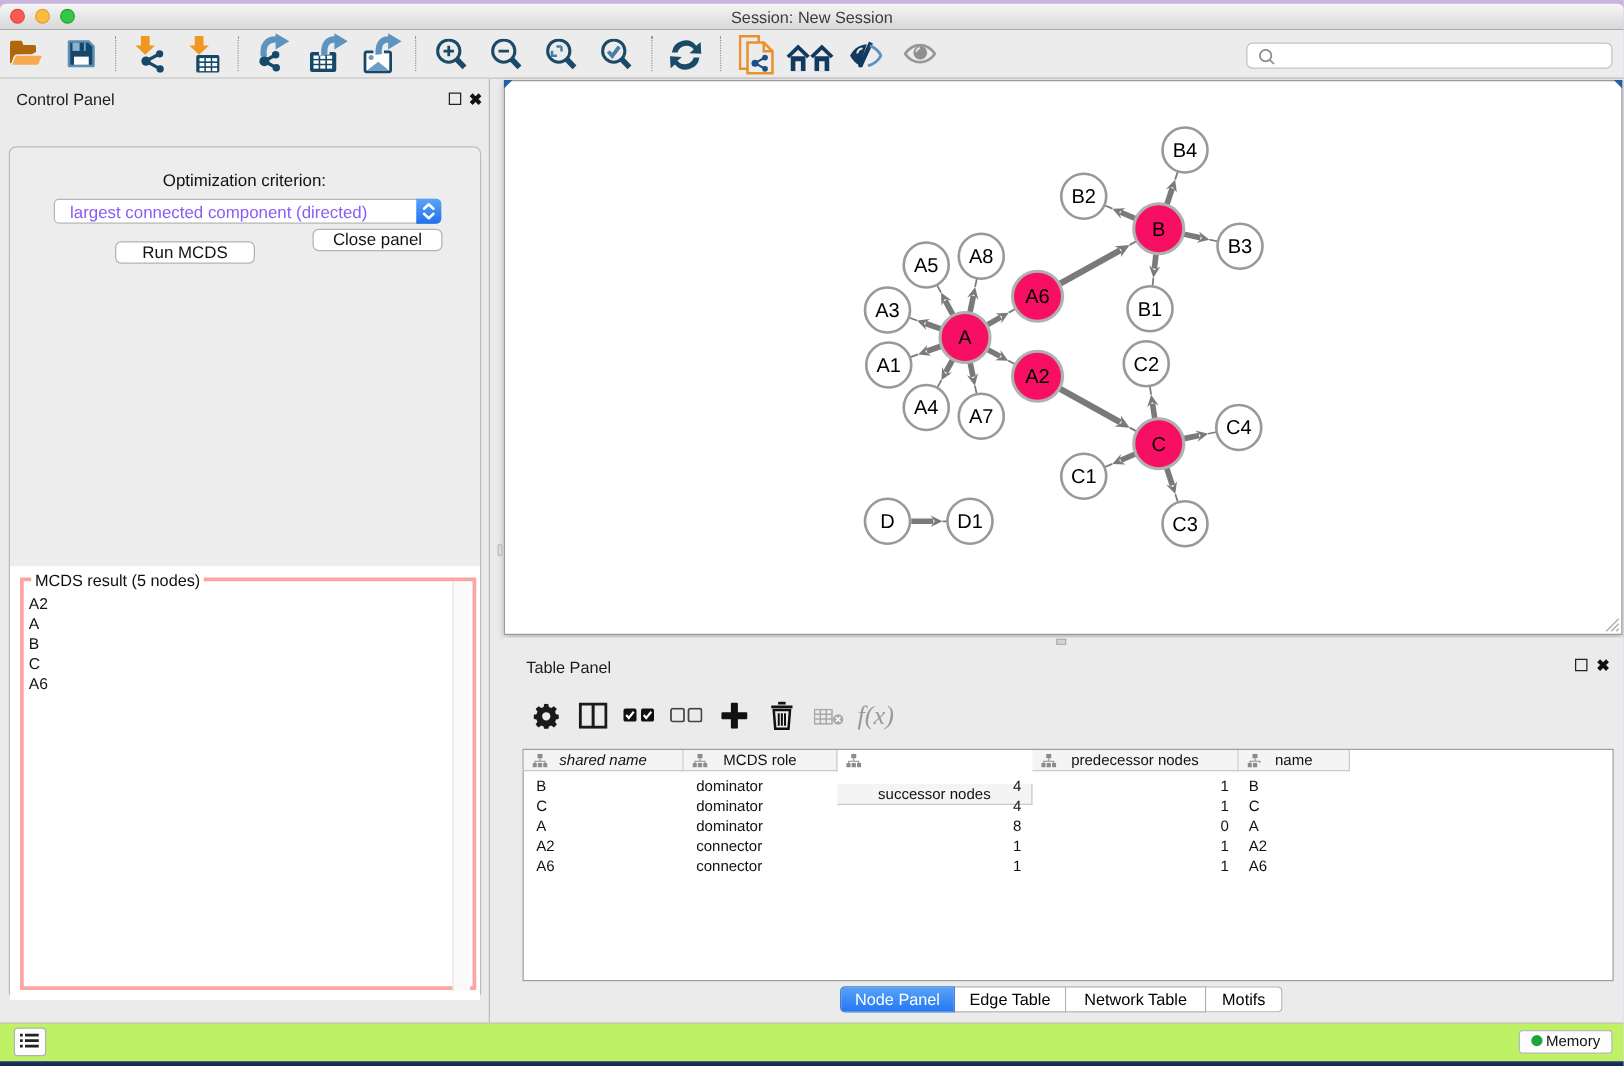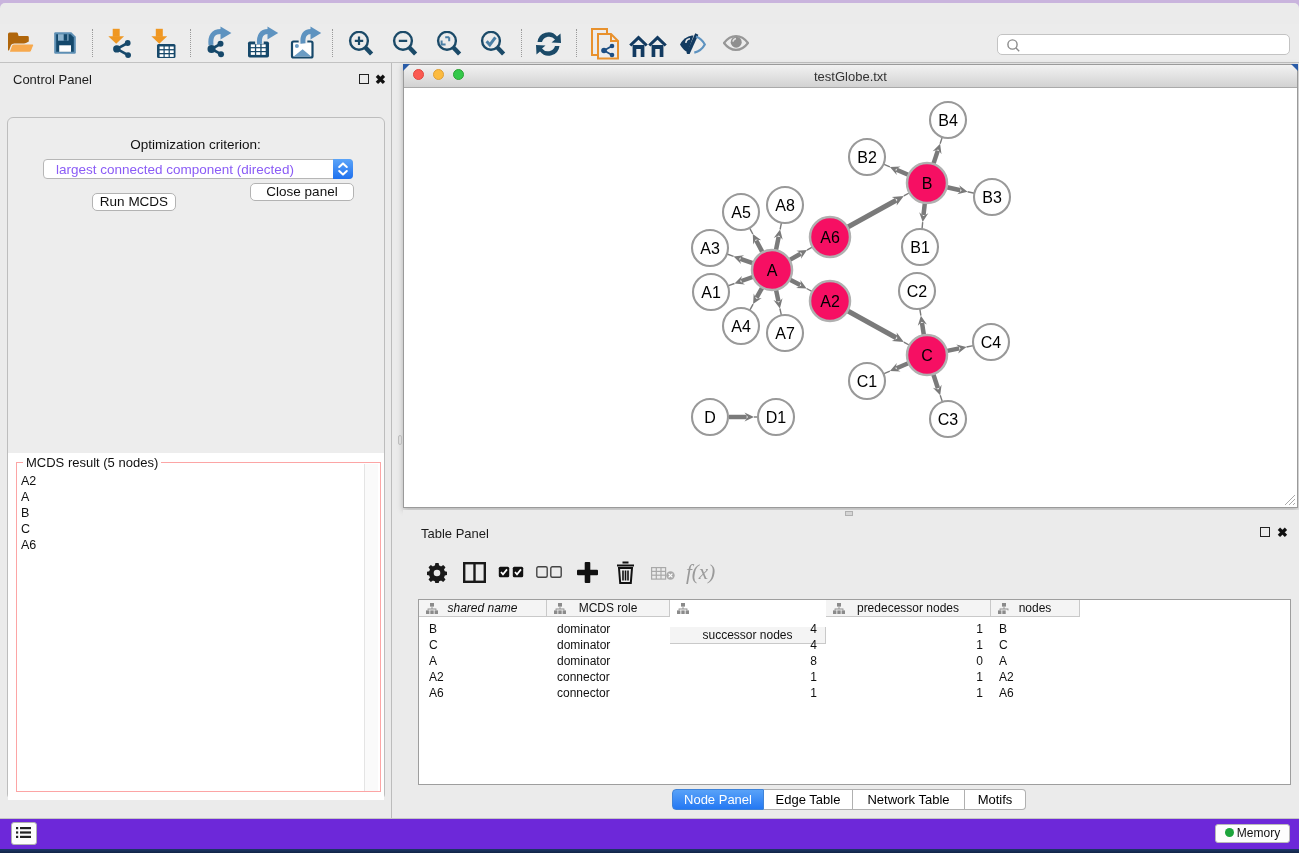--- a/index.html
+++ b/index.html
@@ -41,21 +41,21 @@
 #optlabel { position:absolute; left:0; width:100%; top:74px; text-align:center; font-size:13.5px; color:#111; }
 #combo { position:absolute; left:43px; top:96px; width:310px; height:20px;
   background:#fff; border:1px solid #b6b6b6; border-radius:4px; }
 #combo .ctext { position:absolute; left:12px; top:2px; font-size:13.5px; color:#8b5cf6; }
 #combo .cap { position:absolute; right:-1px; top:-1px; width:20px; height:20px;
   background:linear-gradient(#5ba4f8,#1f71ee); border-radius:0 4px 4px 0; }
 .btn { position:absolute; height:18px; background:#fff; border:1px solid #b3b3b3;
   border-radius:5px; font-size:13.5px; color:#111; text-align:center; line-height:16px; }
 #resultwrap { position:absolute; left:8px; top:390px; width:376px; height:347px; background:#fff; }
 #fieldset { position:absolute; left:8px; top:9px; width:365px; height:330px;
-  border:1px solid #fca5a5; }
+  border:3px solid #fca5a5; }
 #fieldset .legend { position:absolute; left:6px; top:-8px; background:#fff;
   padding:0 3px; font-size:13px; color:#111; }
 #mlist { position:absolute; left:4px; top:10px; font-size:12.5px; color:#111; line-height:16px; }
 #mscroll { position:absolute; right:2px; top:1px; width:14px; height:327px;
   background:#fafafa; border-left:1px solid #e4e4e4; }
 
 #netwin { position:absolute; left:403px; top:61px; width:895px; height:444px;
   background:#fff; border:1px solid #9a9a9a; box-shadow:0 2px 6px rgba(0,0,0,0.25); }
 #nettitle { position:absolute; left:0; top:0; width:100%; height:23px; border-radius:4px 4px 0 0;
   background:linear-gradient(#f2f2f2,#d2d2d2); border-bottom:1px solid #aaa; }
@@ -71,32 +71,38 @@
   font-size:12px; color:#111; text-align:center; line-height:17px; }
 .td { position:absolute; font-size:12px; color:#111; height:16px; line-height:16px; }
 #btabs { position:absolute; left:269px; top:279px; height:21px; display:flex; }
 .btab { height:21px; font-size:13px; line-height:19px; background:#fff; white-space:nowrap; text-align:center;
   border:1px solid #b0b0b0; border-left:none; color:#000000; }
 .btab.sel { background:linear-gradient(#58a2f8,#2478f3); color:#fff; border-color:#3f83d8;
   border-radius:4px 0 0 4px; border-left:1px solid #3f83d8; }
 .btab.last { border-radius:0 4px 4px 0; }
 
 #statusbar { position:absolute; left:0; top:815px; width:100%; height:31px;
-  background:#6d28d9; border-top:1px solid #c4c4c4; }
+  background:#bef264; border-top:1px solid #c4c4c4; }
 #listbtn { position:absolute; left:11px; top:3px; width:26px; height:23px;
   background:#fdfdfd; border:1px solid #b0b0b0; border-radius:3px; }
 #membtn { position:absolute; right:9px; top:5px; width:75px; height:19px;
   background:#fdfdfd; border:1px solid #b9b9b9; border-radius:3px; font-size:12px;
   color:#111; line-height:17px; text-align:center; }
 #bottomstrip { position:absolute; left:0; top:849px; width:100%; height:4px;
   background:linear-gradient(#1d3868,#122346); }
 </style>
 </head>
 <body>
 <div id="win">
+  <div id="titlebar">
+    <div class="title">Session: New Session</div>
+    <div class="tl" id="tl-r"></div>
+      <div class="tl" id="tl-y"></div>
+      <div class="tl" id="tl-g"></div>
+  </div>
   <div id="toolbar">
     <div class="tsep" style="left:92px"></div>
     <div class="tsep" style="left:190px"></div>
     <div class="tsep" style="left:332px"></div>
     <div class="tsep" style="left:521px"></div>
     <div class="tsep" style="left:576px"></div>
     <div id="icons">
 
     <svg class="ticon" style="left:6px;top:7px" width="30" height="24" viewBox="0 0 30 24">
           <path d="M2 19.5 V3.2 Q2 1.6 3.5 1.6 H10.6 Q11.6 1.6 11.9 2.6 L12.6 4.9 H21.4 Q22.8 4.9 22.8 6.3 V10.6 L6.8 18.9 z" fill="#b0660b"></path>
@@ -254,44 +260,38 @@
     <div id="optlabel">Optimization criterion:</div>
     <div id="combo">
       <div class="ctext">largest connected component (directed)</div>
       <div class="cap">
         <svg width="20" height="20" viewBox="0 0 20 20">
           <path d="M6.2 8 L10 4.4 L13.8 8" fill="none" stroke="#fff" stroke-width="2" stroke-linecap="round" stroke-linejoin="round"></path>
           <path d="M6.2 12 L10 15.6 L13.8 12" fill="none" stroke="#fff" stroke-width="2" stroke-linecap="round" stroke-linejoin="round"></path>
         </svg>
       </div>
     </div>
-    <div class="btn" style="left:92px; top:130px; width:84px;">Run MCDS</div>
+    <div class="btn" style="left:92px; top:130px; width:112px;">Run MCDS</div>
     <div class="btn" style="left:202px; top:120px; width:104px;margin-left:48px;">Close panel</div>
     <div id="resultwrap">
       <div id="fieldset">
         <div class="legend">MCDS result (5 nodes)</div>
         <div id="mlist">A2<br>A<br>B<br>C<br>A6</div>
         <div id="mscroll"></div>
       </div>
     </div>
   </div>
 
   <div id="netwin">
     <svg width="7" height="7" style="position:absolute;left:-1px;top:-1px;z-index:5" viewBox="0 0 7 7">
         <path d="M0 0 H7 L0 7 z" fill="#2a5ca8"></path>
       </svg>
       <svg width="7" height="7" style="position:absolute;right:-1px;top:-1px;z-index:5" viewBox="0 0 7 7">
         <path d="M0 0 H7 L7 7 z" fill="#2a5ca8"></path>
       </svg>
-      <div id="nettitle">
-      <div class="title">testGlobe.txt</div>
-      <div class="tl2" style="left:9px;  background:#fb5a52; border:1px solid #e1473f;"></div>
-      <div class="tl2" style="left:29px; background:#fcbb40; border:1px solid #dfa036;"></div>
-      <div class="tl2" style="left:49px; background:#34c84a; border:1px solid #2aa334;"></div>
-    </div>
     <div id="graph">
 <svg id="gsvg" width="893" height="419" style="position:absolute;left:0;top:23px" viewBox="0 0 893 419">
 <g fill="#7a7a7a">
 <line x1="348.8" y1="146.0" x2="345.5" y2="139.9" stroke="#7a7a7a" stroke-width="1.4"></line>
 <line x1="358.3" y1="163.9" x2="352.2" y2="152.5" stroke="#7a7a7a" stroke-width="4.5"></line>
 <polygon points="348.8,146.0 357.3,152.3 351.7,151.4 349.2,156.6"></polygon>
 <line x1="376.1" y1="141.5" x2="377.5" y2="134.7" stroke="#7a7a7a" stroke-width="1.4"></line>
 <line x1="372.0" y1="161.9" x2="374.7" y2="148.7" stroke="#7a7a7a" stroke-width="4.5"></line>
 <polygon points="376.1,141.5 378.7,151.7 374.9,147.5 369.7,149.9"></polygon>
 <line x1="329.6" y1="168.4" x2="323.0" y2="166.0" stroke="#7a7a7a" stroke-width="1.4"></line>
@@ -449,21 +449,21 @@
         <path d="M17.6 6.6 l3.8 3.8 M21.4 6.6 l-3.8 3.8" stroke="#fff" stroke-width="1.2"></path>
       </svg>
 
       <div class="ticon" style="left:283px;top:50px; font-family:'Liberation Serif',serif; font-style:italic; font-size:21px; color:#9a9a9a;">f(x)</div>
     </div>
     <div id="ttable">
       <div class="th" style="left:0; width:128px;font-style:italic;">shared name</div>
       <div class="th" style="left:128px; width:123px;">MCDS role</div>
       <div class="th" style="left:251px; width:156px;margin-top:27px;">successor nodes</div>
       <div class="th" style="left:407px; width:165px;">predecessor nodes</div>
-      <div class="th" style="left:572px; width:89px;">nodes</div>
+      <div class="th" style="left:572px; width:89px;">name</div>
       <svg class="hicon" style="position:absolute;left:7px;top:3px" width="12" height="11" viewBox="0 0 12 11">
           <g fill="#8b8b8b">
             <rect x="4" y="0" width="4" height="3.6"></rect>
             <rect x="0" y="7.4" width="3.4" height="3.6"></rect>
             <rect x="4.3" y="7.4" width="3.4" height="3.6"></rect>
             <rect x="8.6" y="7.4" width="3.4" height="3.6"></rect>
             <path d="M5.6 3.6 h.8 v2 h4 v1.8 h-.8 v-1 h-7.2 v1 h-.8 v-1.8 h4 z"></path>
           </g>
         </svg>
       <svg class="hicon" style="position:absolute;left:135px;top:3px" width="12" height="11" viewBox="0 0 12 11">

